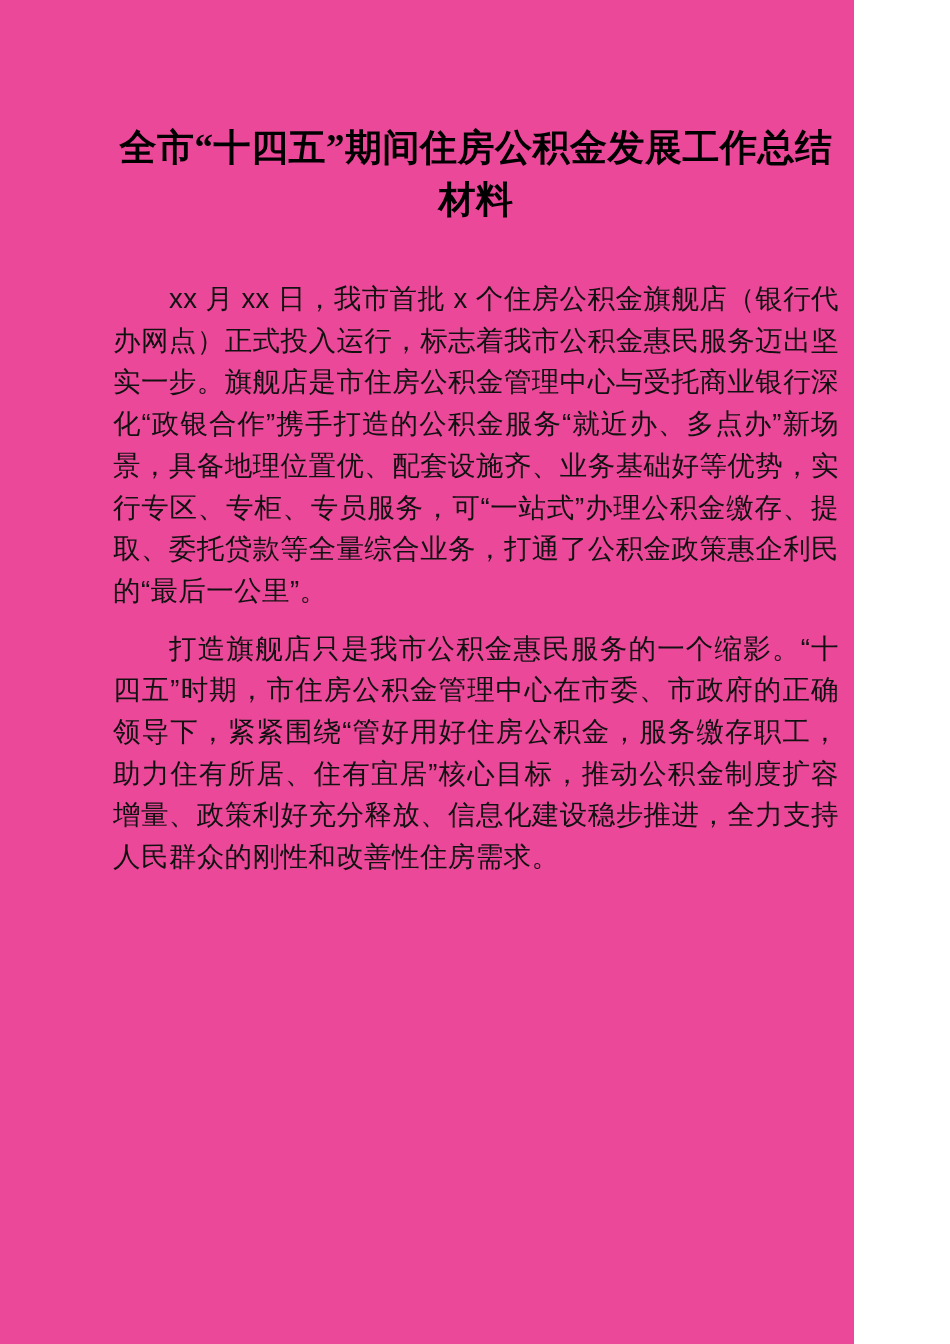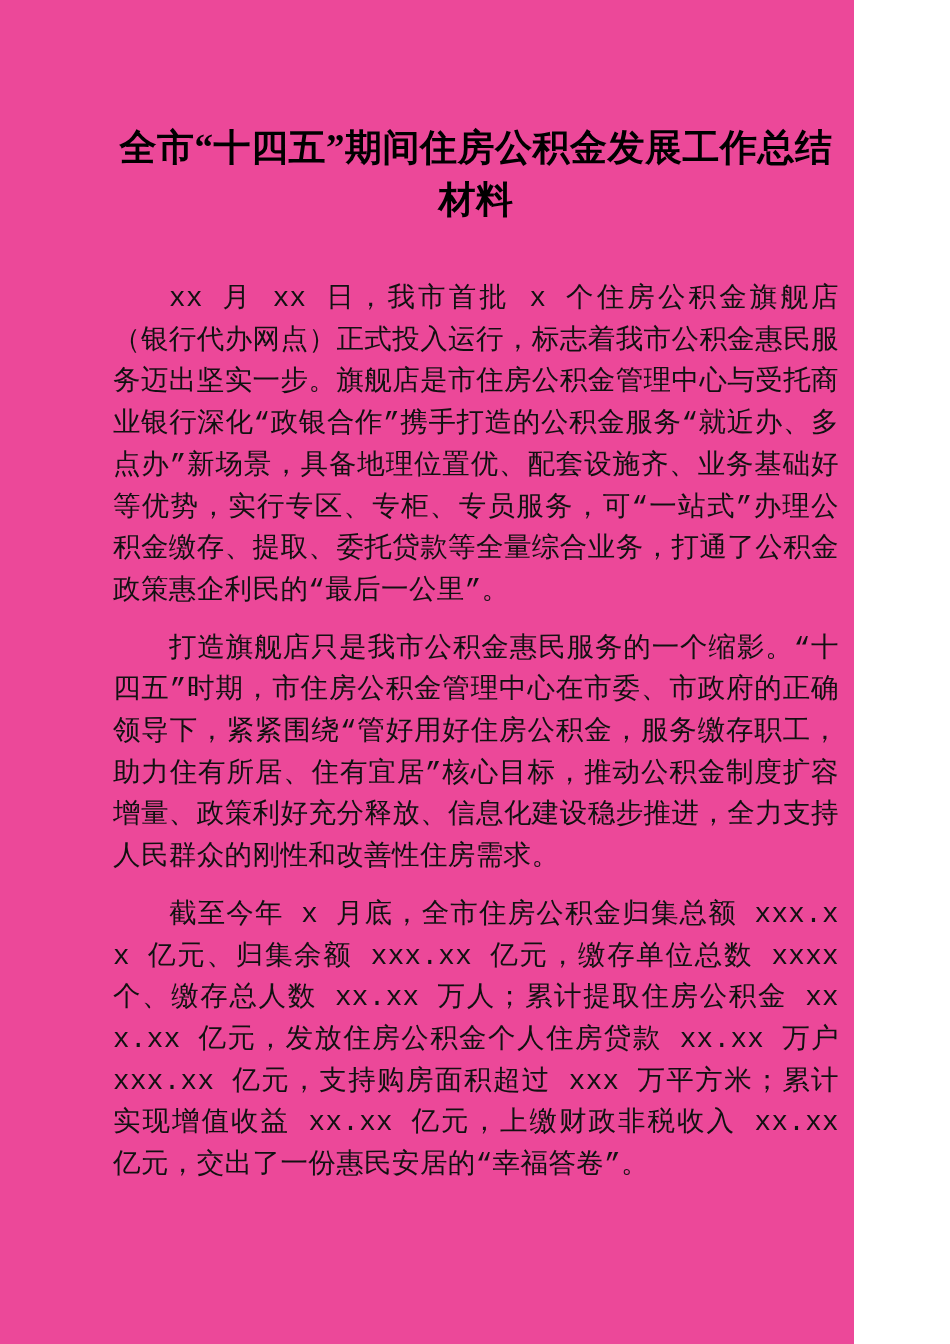--- a/index.html
+++ b/index.html
@@ -34,21 +34,21 @@
     margin: 0;
     padding-top: 122px;
     letter-spacing: 0.5px;
   }
 
   .para-block {
     margin-top: 52px;
   }
 
   .para {
-    font-family: Liberation Mono, monospace;
+    font-family: Liberation Sans, sans-serif;
     font-size: 27.5px;
     line-height: 41.7px;
     color: #111111;
     margin: 0;
     text-align: justify;
     text-justify: inter-character;
     text-indent: 56px;
     letter-spacing: 0.4px;
     word-break: break-all;
   }
@@ -67,17 +67,16 @@
 <body>
 
 <div class="page">
   <div class="doc-body">
 
     <h1 class="doc-title">全市“十四五”期间住房公积金发展工作总结材料</h1>
 
     <div class="para-block">
       <p class="para">xx 月 xx 日，我市首批 x 个住房公积金旗舰店（银行代办网点）正式投入运行，标志着我市公积金惠民服务迈出坚实一步。旗舰店是市住房公积金管理中心与受托商业银行深化“政银合作”携手打造的公积金服务“就近办、多点办”新场景，具备地理位置优、配套设施齐、业务基础好等优势，实行专区、专柜、专员服务，可“一站式”办理公积金缴存、提取、委托贷款等全量综合业务，打通了公积金政策惠企利民的“最后一公里”。</p>
       <p class="para">打造旗舰店只是我市公积金惠民服务的一个缩影。“十四五”时期，市住房公积金管理中心在市委、市政府的正确领导下，紧紧围绕“管好用好住房公积金，服务缴存职工，助力住有所居、住有宜居”核心目标，推动公积金制度扩容增量、政策利好充分释放、信息化建设稳步推进，全力支持人民群众的刚性和改善性住房需求。</p>
-      <p class="para">截至今年 x 月底，全市住房公积金归集总额 xxx.xx 亿元、归集余额 xxx.xx 亿元，缴存单位总数 xxxx 个、缴存总人数 xx.xx 万人；累计提取住房公积金 xxx.xx 亿元，发放住房公积金个人住房贷款 xx.xx 万户 xxx.xx 亿元，支持购房面积超过 xxx 万平方米；累计实现增值收益 xx.xx 亿元，上缴财政非税收入 xx.xx 亿元，交出了一份惠民安居的“幸福答卷”。</p>
     </div>
 
   </div>
 </div>
 
 </body></html>

